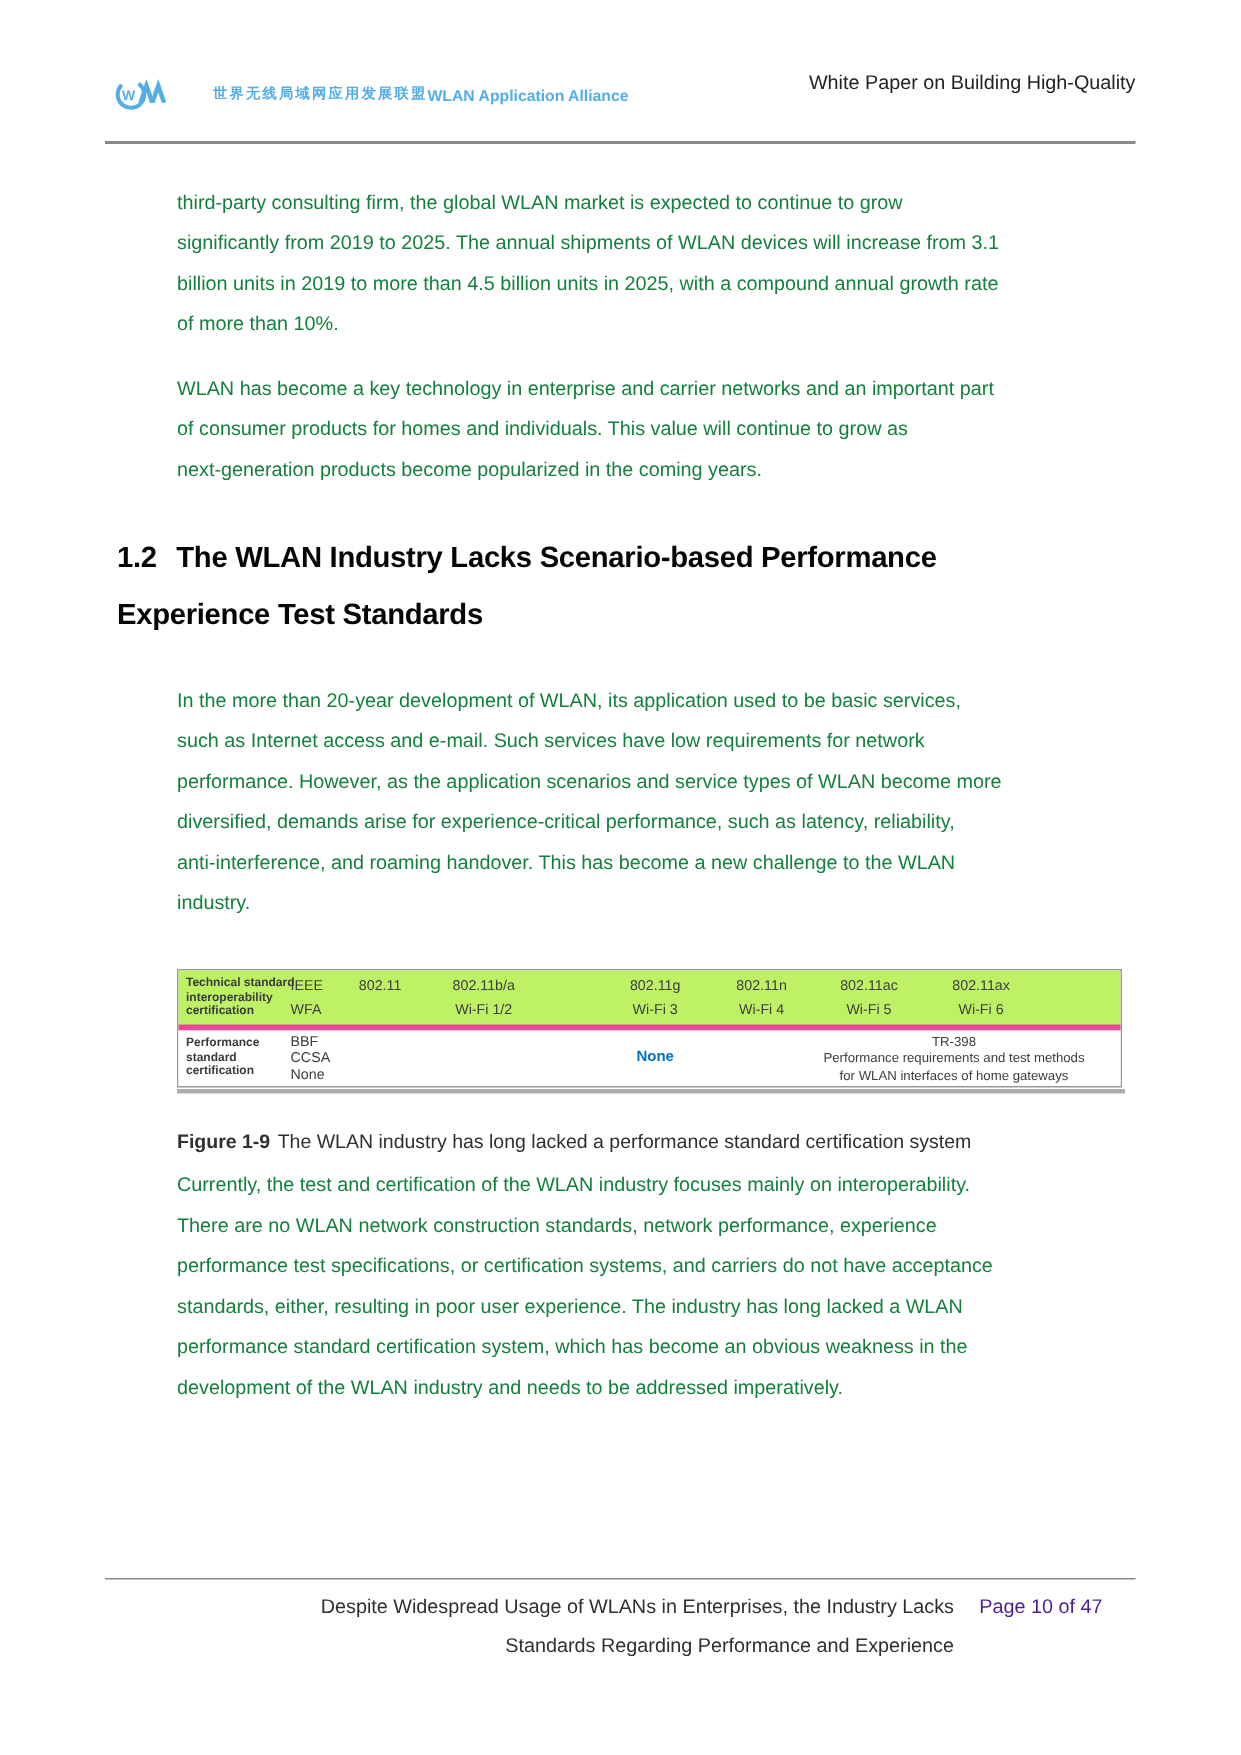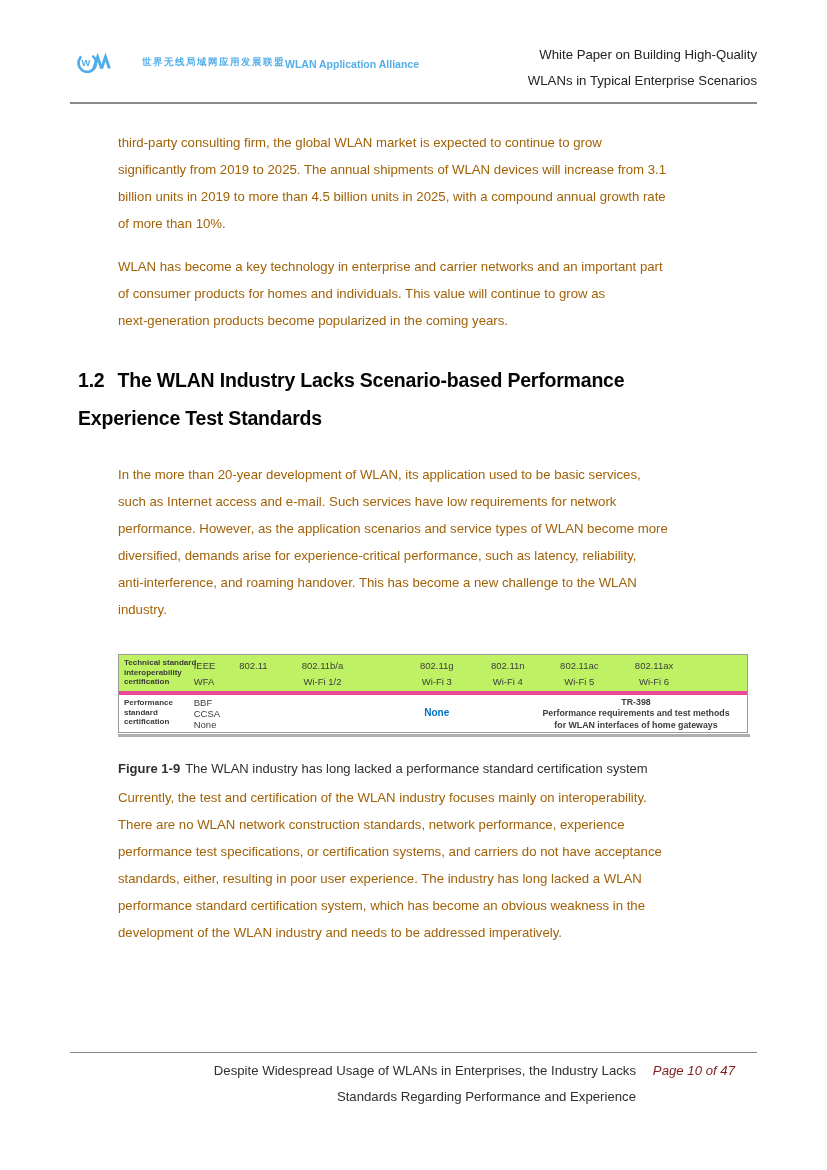--- a/index.html
+++ b/index.html
@@ -17,21 +17,21 @@
   }
   .logo { display:flex; align-items:center; gap:8px; margin-left:6px; }
   .logo-text { display:flex; justify-content:center; }
   .logo-cn { font-size:9.5px; font-weight:bold; letter-spacing:1.5px; color:#53aee8; }
   .logo-en { font-size:10.5px; font-weight:bold; color:#53aee8; margin-top:2px; }
   .header-title { text-align:right; font-size:13.2px; line-height:26px; color:#222; padding-top:2px; }
 
   
   .body-text {
     margin-left:48px; width:632px; font-size:13.2px; line-height:27px;
-    white-space:pre-line; color:#a16207;
+    white-space:pre-line; color:#15803d;
   }
   .p1 { margin-top:25px; }
   .p2 { margin-top:16px; }
   .p3 { margin-top:24px; }
   .p4 { margin-top:8px; }
 
   .section-heading {
     margin:27px 0 0 8px; max-width:660px; font-size:19.5px; line-height:38px;
     font-weight:bold; color:#050505; letter-spacing:-0.2px;
   }
@@ -66,38 +66,38 @@
   .org-perf { top:2px; line-height:11px; }
   .cell {
     position:absolute; transform:translateX(-50%);
     font-size:9.5px; color:#3d3d3d; white-space:nowrap;
   }
   .cell-ieee { top:5px; }
   .cell-wfa  { top:21px; }
   .cell-none { top:12px; font-weight:bold; color:#0070c0; font-size:10px; }
   .tr398 {
     position:absolute; right:5px; top:2px; width:212px; text-align:center;
-    font-size:8.8px; line-height:11.3px; color:#3d3d3d;font-weight:bold;
+    font-size:8.8px; line-height:11.3px; color:#3d3d3d;
   }
   .figure-bottom-line { position:absolute; left:0; bottom:0; width:632px; height:3px; background:#aeaeae; }
 
   .caption { margin:24px 0 0 48px; font-size:13px; color:#2f2f2f; }
   .caption .cap-label { font-weight:bold; margin-right:5px; }
 
   
   .footer {
     position:absolute; left:70px; right:70px; top:1052px;
     border-top:1px solid #8a8a8a; padding-top:5px;
   }
   .footer-row { display:flex; align-items:flex-start; }
   .footer-center {
     width:548px; margin-left:18px; text-align:right;
     font-size:13.2px; line-height:26px; color:#2f2f2f;
   }
-  .footer-page { margin-left:auto; margin-right:22px; font-size:13.2px; line-height:26px; color:#7f1d1d;font-style:italic; }
+  .footer-page { margin-left:auto; margin-right:22px; font-size:13.2px; line-height:26px; color:#4c1d95; }
 </style>
 </head>
 <body>
 
 <div class="page">
 
   <header class="header">
     <div class="logo">
       <svg width="58" height="46" viewBox="0 0 118 46">
         <circle cx="23" cy="23" r="18" fill="none" stroke="#53aee8" stroke-width="5.5" stroke-dasharray="88 25" transform="rotate(-55 23 23)"></circle>
@@ -105,21 +105,20 @@
         <polyline points="36,34 44,11 52,34" fill="none" stroke="#53aee8" stroke-width="6"></polyline>
         <polyline points="52,34 60,11 68,34" fill="none" stroke="#53aee8" stroke-width="6"></polyline>
       </svg>
       <div class="logo-text">
         <div class="logo-cn">世界无线局域网应用发展联盟</div>
         <div class="logo-en">WLAN Application Alliance</div>
       </div>
     </div>
     <div class="header-title">
       <div>White Paper on Building High-Quality</div>
-      <div>WLANs in Typical Enterprise Scenarios</div>
     </div>
   </header>
 
   <main>
     <p class="body-text p1">third-party consulting firm, the global WLAN market is expected to continue to grow
 significantly from 2019 to 2025. The annual shipments of WLAN devices will increase from 3.1
 billion units in 2019 to more than 4.5 billion units in 2025, with a compound annual growth rate
 of more than 10%.</p>
     <p class="body-text p2">WLAN has become a key technology in enterprise and carrier networks and an important part
 of consumer products for homes and individuals. This value will continue to grow as

